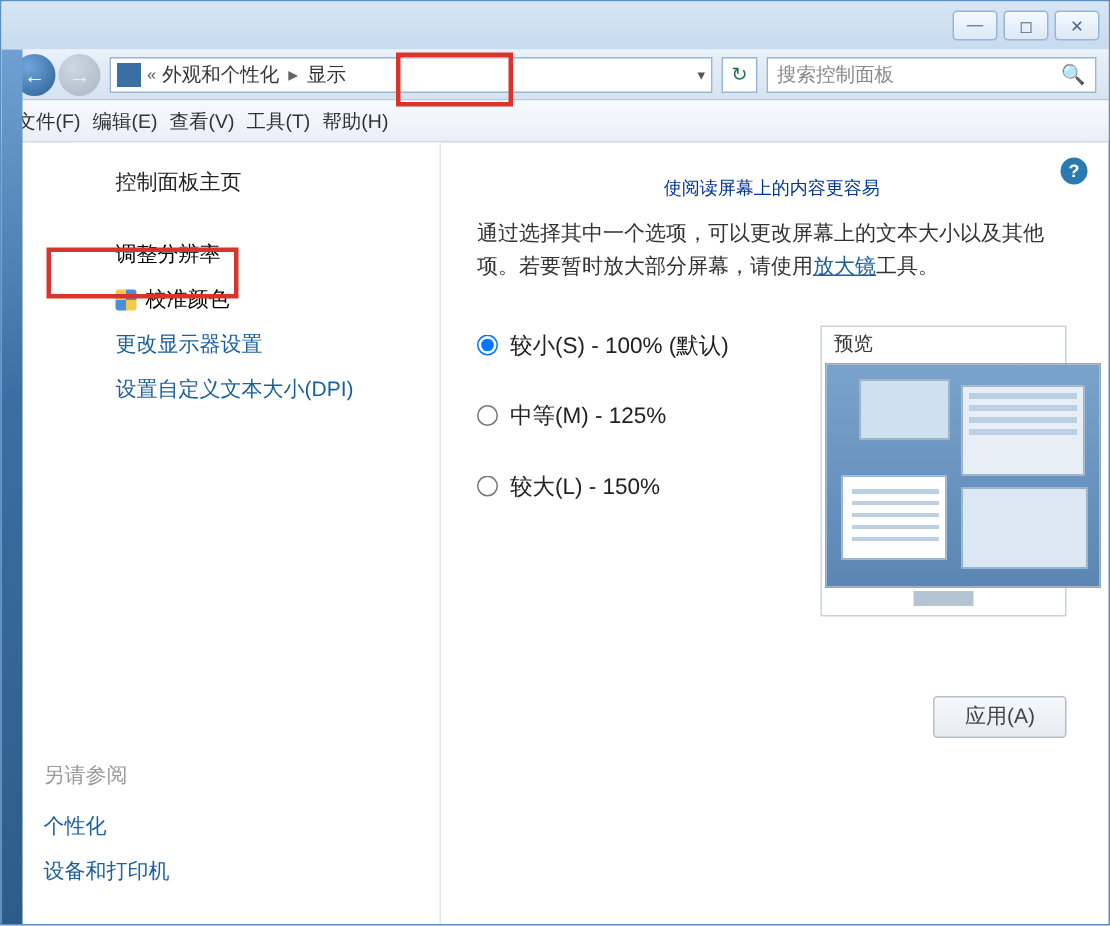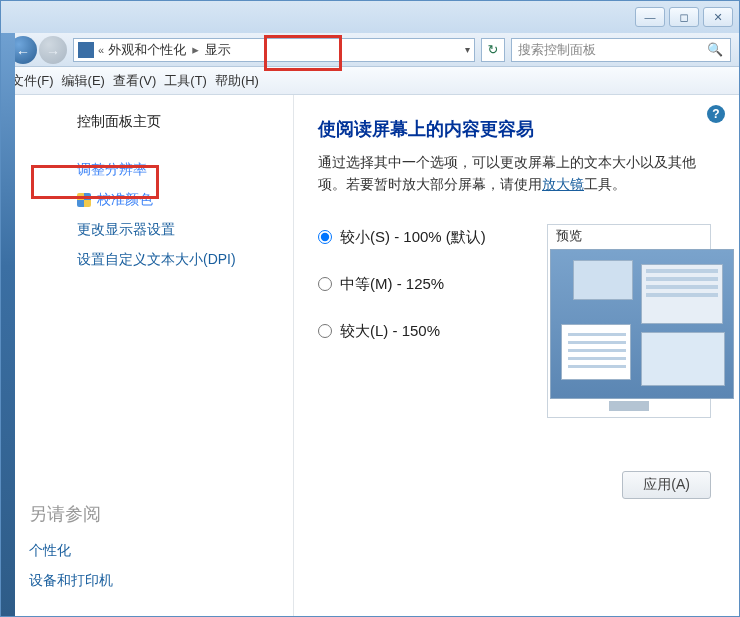--- a/index.html
+++ b/index.html
@@ -111,52 +111,52 @@
   }
   .sidebar {
     width: 245px;
     padding: 18px 10px 10px 28px;
     background: #fff;
     border-right: 1px solid #e2e6ea;
   }
   .sidebar .home-link { font-size: 14px; color: #222; margin-bottom: 14px; }
   .side-item {
     font-size: 14px;
-    color: #3b82f6;
+    color: #000000;
     padding: 6px 0;
     display: flex;
     align-items: center;
     gap: 6px;
     cursor: pointer;
   }
   .side-item.plain { color: #1a5f9e; }
   .shield-icon {
     width:14px;height:14px;border-radius:2px;
     background: conic-gradient(#4a90d9 0 25%, #f2c94c 25% 50%, #4a90d9 50% 75%, #f2c94c 75% 100%);
     display:inline-block;
   }
   .see-also {
     position: absolute;
     bottom: 20px;
     left: 28px;
   }
-  .see-also .hdr { color:#999; font-size:18px; margin-bottom:10px;margin-top:39px; }
+  .see-also .hdr { color:#999; font-size:14px; margin-bottom:10px;margin-top:39px; }
   .see-also .lnk { color:#1a5f9e; font-size:14px; padding:6px 0; cursor:pointer; }
   .main {
     flex: 1;
     padding: 22px 28px 20px 24px;
     position: relative;
   }
   .help-icon {
     position: absolute; top: 10px; right: 14px;
     width:18px;height:18px;border-radius:50%;background:#2a7ab0;color:#fff;
     display:flex;align-items:center;justify-content:center;font-size:12px;font-weight:bold;
     cursor:pointer;
   }
-  .main h1 { font-size: 18px; color: #003399; font-weight: bold; margin-bottom: 10px; }
+  .main h1 { font-size: 12px; color: #003399; font-weight: normal; margin-bottom: 10px; text-align: center; }
   .main p.desc { font-size: 14px; color: #333; line-height: 1.6; }
   .main p.desc a { color:#1a5f9e; text-decoration: underline; cursor:pointer; }
   .options {
     margin-top: 28px;
     display: flex;
     gap: 20px;
   }
   .opt-list { flex:1; display:flex; flex-direction:column; gap: 28px; padding-top:4px;}
   .opt-row { display:flex; align-items:center; gap:8px; font-size:15px; color:#222; }
   .opt-row input[type=radio]{ width:14px;height:14px; }

